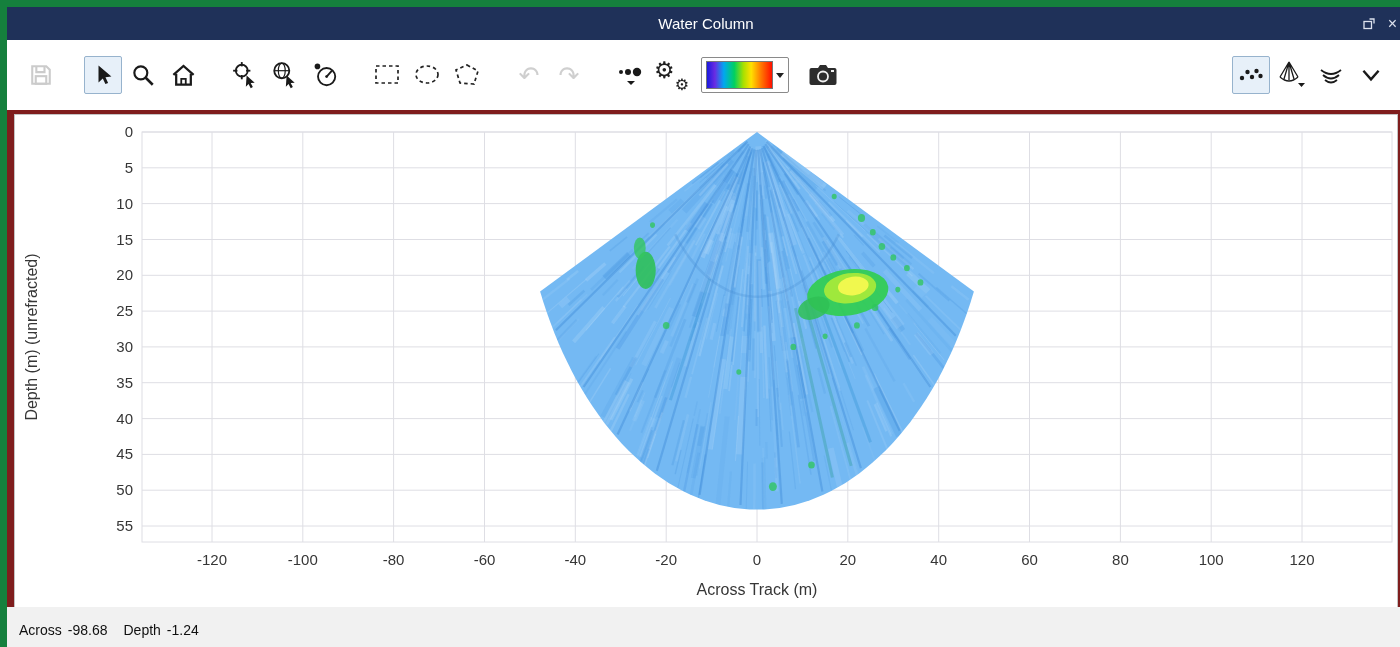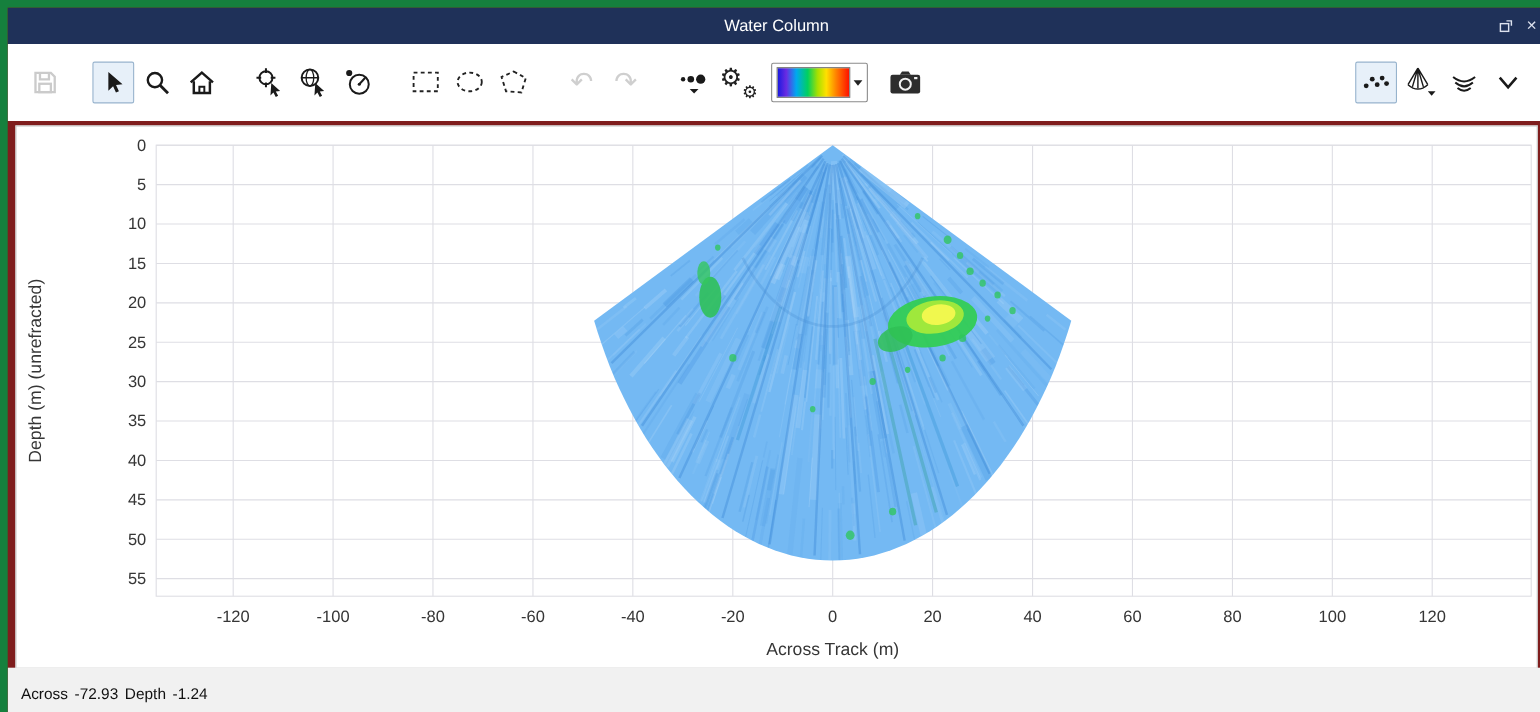--- a/index.html
+++ b/index.html
@@ -25,21 +25,21 @@
     background:linear-gradient(90deg,#1a1ae0 0%,#6a2be2 12%,#00a8f0 26%,#00d060 42%,#a8e000 56%,#ffe000 68%,#ff8000 82%,#ff1000 100%);}
   .caret-down{width:0;height:0;border-left:4px solid transparent;border-right:4px solid transparent;border-top:5px solid #222;}
   .toolbar-right{margin-left:auto;display:flex;align-items:center;}
   
   .plot-panel{position:absolute;left:7px;top:107px;width:1384px;height:494px;border:1px solid #c3c3c3;background:#fff;overflow:hidden;box-sizing:border-box;}
   .plot-panel svg{display:block;width:100%;height:100%;font-family:"Liberation Sans",sans-serif;}
   
   .statusbar{position:absolute;left:0;right:0;bottom:0;height:45px;background:#f1f1f1;display:flex;align-items:center;
     padding-left:12px;font-size:14px;color:#101010;}
   .statusbar span{margin-right:6px;}
-  .sb-sec{}
+  .sb-sec{margin-left:10px;}
 </style>
 </head>
 <body>
 
 <div class="window">
 
   <div class="titlebar">
     <span>Water Column</span>
     <span class="win-controls">
       <span class="win-btn">
@@ -744,17 +744,17 @@
           <text x="1196.2" y="450" text-anchor="middle">100</text>
           <text x="1287.0" y="450" text-anchor="middle">120</text>
         </g>
         <text x="742" y="480" text-anchor="middle" font-size="16" fill="#363636">Across Track (m)</text>
         <text x="22" y="222" text-anchor="middle" font-size="16" fill="#363636" transform="rotate(-90 22 222)">Depth (m) (unrefracted)</text>
       </svg>
   </div>
 
   <div class="statusbar">
     <span>Across</span>
-    <span>-72.93</span>
+    <span>-98.68</span>
     <span class="sb-sec">Depth</span>
     <span>-1.24</span>
   </div>
 </div>
 
 </body></html>

